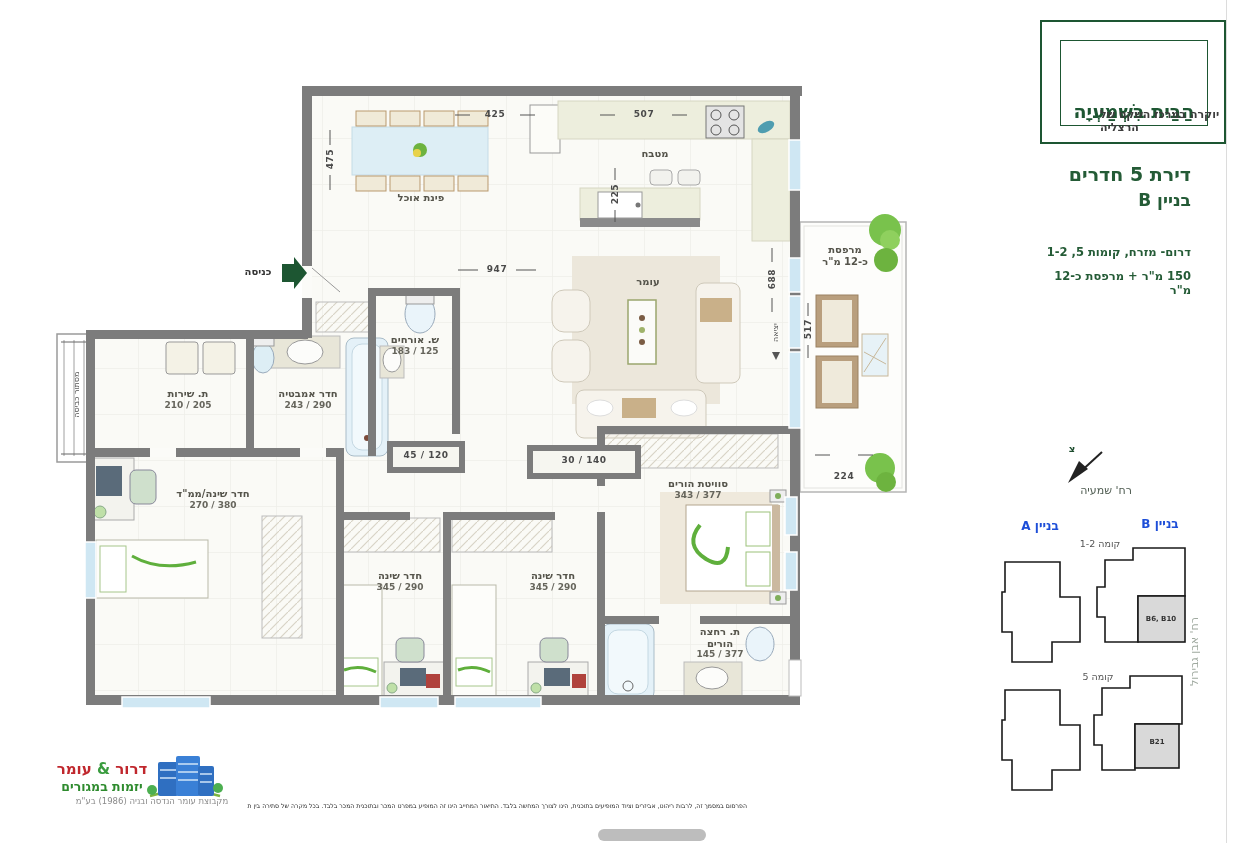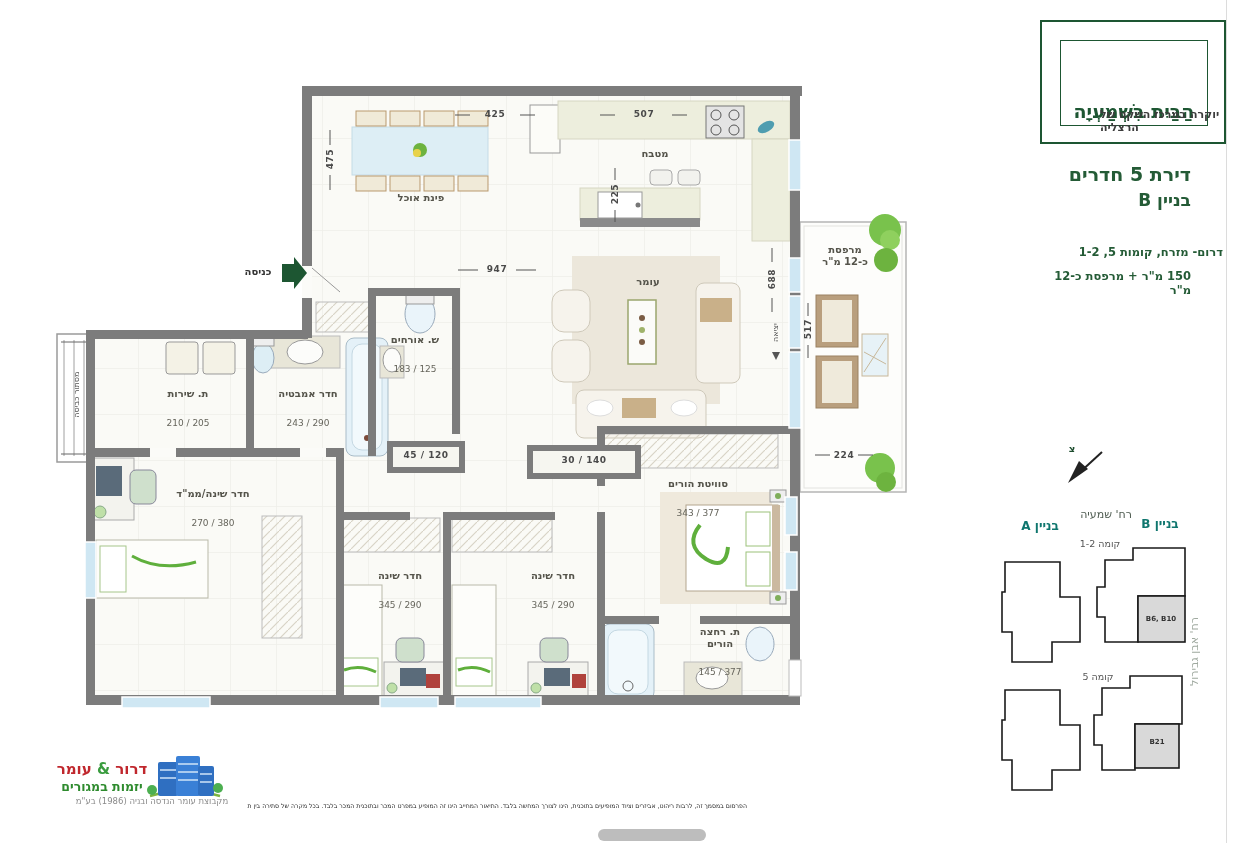--- a/index.html
+++ b/index.html
@@ -2,41 +2,41 @@
 <html lang="he"><head>
 <meta charset="utf-8">
 <style>
   html,body{margin:0;padding:0;background:#fff;}
   .page{position:relative;width:1235px;height:843px;background:#ffffff;overflow:hidden;
         font-family:"DejaVu Sans",sans-serif;}
   svg{position:absolute;left:0;top:0;}
   .L{position:absolute;transform:translateX(-50%);white-space:nowrap;direction:rtl;
      text-align:center;color:#55544b;line-height:1.15;}
   .rn{font-weight:bold;font-size:10px;}
-  .rd{font-size:9px;color:#66655c;font-weight:normal;margin-top:18px;}
+  .rd{font-size:9px;color:#66655c;font-weight:bold;}
   .dim{font-size:9px;color:#4a4a4a;font-weight:bold;letter-spacing:.5px;}
   .dimv{transform:translateX(-50%) rotate(-90deg);}
   .vert{transform:translateX(-50%) rotate(-90deg);}
   
   .logoBox{position:absolute;left:1040px;top:20px;width:146px;height:84px;background:#fff;
            border:2px solid #1d5632;padding:18px;}
   .logoBox .inner{width:100%;height:100%;border:1px solid #1d5632;position:relative;}
   .brandTitle{position:absolute;left:0;right:0;bottom:3px;text-align:center;
               color:#1d5632;font-weight:bold;font-size:19px;}
   .tagline{position:absolute;left:1100px;top:108px;width:148px;text-align:left;
            color:#3c3c3c;font-weight:bold;font-size:11px;direction:rtl;}
   .info{position:absolute;left:1041px;width:150px;text-align:right;direction:rtl;
         color:#245b36;}
   .i1{top:163px;font-size:19px;font-weight:bold;}
   .i2{top:190px;font-size:17px;font-weight:bold;}
   .i3{top:216px;font-size:16px;font-weight:bold;}
-  .i4{top:245px;font-size:11.5px;font-weight:bold;margin-left:32px;}
+  .i4{top:245px;font-size:11.5px;font-weight:bold;}
   .i5{top:269px;font-size:11.5px;font-weight:bold;}
   .kp{position:absolute;direction:rtl;white-space:nowrap;}
-  .kpB{color:#0f766e;font-weight:bold;font-size:12px;transform:translateX(-50%);}
+  .kpB{color:#1d4ed8;font-weight:bold;font-size:12px;transform:translateX(-50%);}
   .kpF{color:#555;font-size:9.5px;transform:translateX(-50%);}
   .kpU{color:#333;font-weight:bold;font-size:7px;transform:translateX(-50%);direction:ltr;}
   .street{color:#4e5b50;font-size:11px;transform:translateX(-50%);}
   .north{color:#1d4d2e;font-weight:bold;font-size:10px;transform:translateX(-50%);}
   .sideStreet{color:#a0aaa0;font-size:11px;transform:translateX(-50%) rotate(-90deg);}
   
   .dev{position:absolute;left:52px;top:756px;width:200px;}
   .devName{position:absolute;left:0;top:4px;width:100px;text-align:center;direction:rtl;
            font-weight:bold;font-size:15px;color:#c0272d;}
   .devName .amp{color:#3a9c3f;}
@@ -389,36 +389,36 @@
   <div class="L vert" style="left:77px;top:390px;font-size:8px;color:#555">מסתור כביסה</div>
   <div class="L vert" style="left:776px;top:328px;font-size:8px;color:#555">יציאה</div>
 
   <div class="L dim" style="left:495px;top:109px">425</div>
   <div class="L dim" style="left:644px;top:109px">507</div>
   <div class="L dim dimv" style="left:330px;top:154px">475</div>
   <div class="L dim dimv" style="left:615px;top:189px">225</div>
   <div class="L dim" style="left:497px;top:264px">947</div>
   <div class="L dim dimv" style="left:772px;top:274px">688</div>
   <div class="L dim dimv" style="left:808px;top:324px">517</div>
-  <div class="L dim" style="left:844px;top:450px">224</div>
+  <div class="L dim" style="left:844px;top:471px">224</div>
 
   <div class="logoBox">
     <div class="inner">
       <div class="brandTitle">הַבַּיִת בִּשְׁמַעְיָה</div>
     </div>
   </div>
   <div class="tagline">יוקרה במרכז השקט של הרצליה</div>
 
   <div class="info i1">דירת 5 חדרים</div>
   <div class="info i2">בניין B</div>
   <div class="info i4">דרום- מזרח, קומות 5, 1-2</div>
   <div class="info i5">150 מ"ר + מרפסת כ-12 מ"ר</div>
 
   <div class="kp north" style="left:1072px;top:443px">צ</div>
-  <div class="kp street" style="left:1106px;top:508px">רח' שמעיה</div>
+  <div class="kp street" style="left:1106px;top:484px">רח' שמעיה</div>
   <div class="kp kpB" style="left:1040px;top:519px">בניין A</div>
   <div class="kp kpB" style="left:1160px;top:517px">בניין B</div>
   <div class="kp kpF" style="left:1100px;top:538px">קומה 1-2</div>
   <div class="kp kpF" style="left:1098px;top:671px">קומה 5</div>
   <div class="kp kpU" style="left:1161px;top:615px">B6, B10</div>
   <div class="kp kpU" style="left:1157px;top:738px">B21</div>
   <div class="kp sideStreet" style="left:1194px;top:645px">רח' אבן גבירול</div>
 
   <div class="dev">
     <div class="devName">

